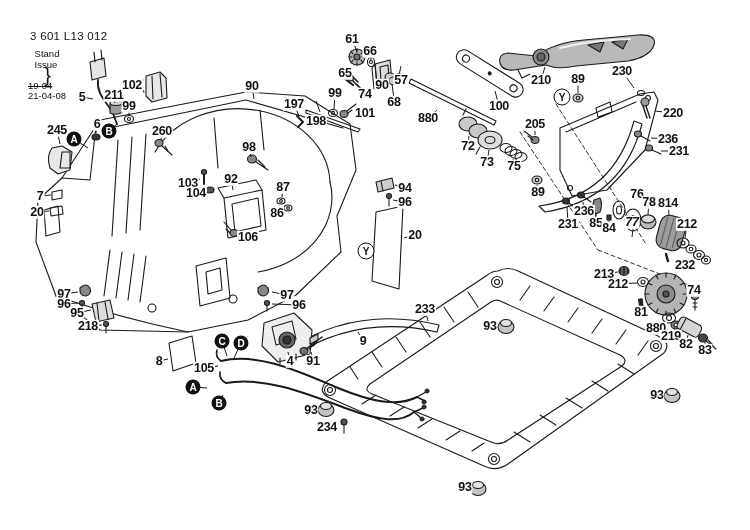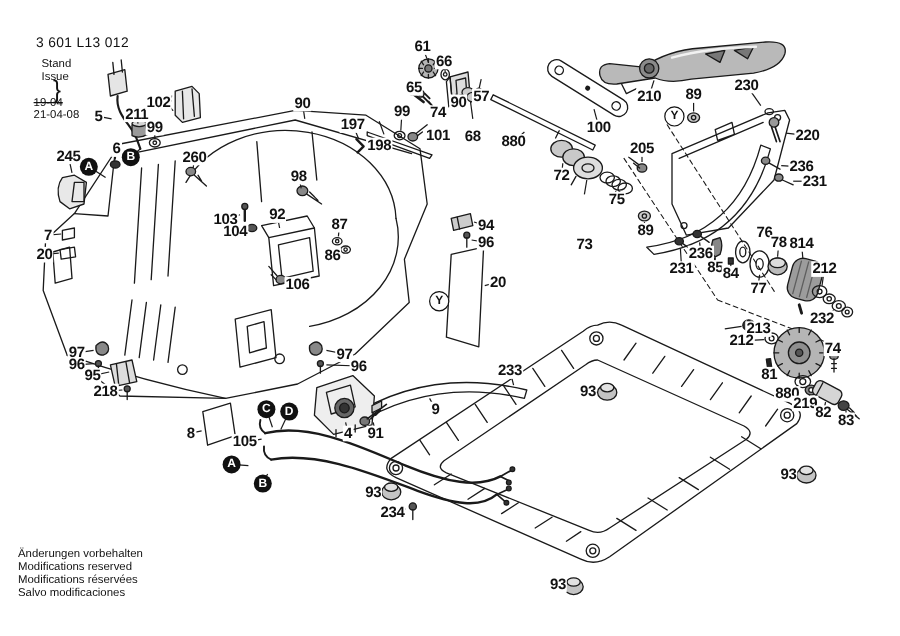--- a/index.html
+++ b/index.html
@@ -386,50 +386,50 @@
       <line x1="219" y1="403" x2="223" y2="395"></line>
     </svg>
 
   <div class="layer" id="labels">
       <span class="part-label" style="left: 352px; top: 39px;">61</span>
       <span class="part-label" style="left: 370px; top: 51px; text-align: center;">66</span>
       <span class="part-label" style="left: 345px; top: 73px;">65</span>
       <span class="part-label" style="left: 401px; top: 66px; margin-top: 14px;">57</span>
       <span class="part-label" style="left: 382px; top: 85px;">90</span>
       <span class="part-label" style="left: 365px; top: 94px;">74</span>
-      <span class="part-label" style="left: 394px; top: 114px; text-align: center;">68</span>
+      <span class="part-label" style="left: 394px; top: 102px; text-align: center;">68</span>
       <span class="part-label" style="left: 335px; top: 93px;">99</span>
       <span class="part-label" style="left: 365px; top: 113px;">101</span>
       <span class="part-label" style="left: 428px; top: 118px;">880</span>
       <span class="part-label" style="left: 294px; top: 104px;">197</span>
       <span class="part-label" style="left: 316px; top: 101px; margin-top: 20px;">198</span>
       <span class="part-label" style="left: 252px; top: 86px;">90</span>
       <span class="part-label" style="left: 499px; top: 106px;">100</span>
       <span class="part-label" style="left: 541px; top: 80px;">210</span>
       <span class="part-label" style="left: 578px; top: 79px;">89</span>
       <span class="part-label" style="left: 622px; top: 71px;">230</span>
       <span class="part-label" style="left: 673px; top: 113px;">220</span>
       <span class="part-label" style="left: 535px; top: 124px;">205</span>
       <span class="part-label" style="left: 668px; top: 139px;">236</span>
       <span class="part-label" style="left: 679px; top: 151px;">231</span>
       <span class="part-label" style="left: 468px; top: 146px;">72</span>
-      <span class="part-label" style="left: 487px; top: 162px; margin-top: 42px;">73</span>
+      <span class="part-label" style="left: 487px; top: 162px;">73</span>
       <span class="part-label" style="left: 514px; top: 166px; text-align: center;">75</span>
       <span class="part-label" style="left: 538px; top: 192px;">89</span>
       <span class="part-label" style="left: 637px; top: 194px;">76</span>
       <span class="part-label" style="left: 568px; top: 224px;">231</span>
       <span class="part-label" style="left: 584px; top: 211px;">236</span>
       <span class="part-label" style="left: 596px; top: 223px;">85</span>
       <span class="part-label" style="left: 609px; top: 228px;">84</span>
-      <span class="part-label" style="left: 632px; top: 240px;">77</span>
+      <span class="part-label" style="left: 632px; top: 222px; font-style: italic;">77</span>
       <span class="part-label" style="left: 649px; top: 202px;">78</span>
       <span class="part-label" style="left: 668px; top: 203px;">814</span>
       <span class="part-label" style="left: 687px; top: 224px;">212</span>
       <span class="part-label" style="left: 685px; top: 265px;">232</span>
-      <span class="part-label" style="left: 632px; top: 274px;">213</span>
+      <span class="part-label" style="left: 604px; top: 274px;">213</span>
       <span class="part-label" style="left: 618px; top: 284px;">212</span>
       <span class="part-label" style="left: 694px; top: 290px;">74</span>
       <span class="part-label" style="left: 641px; top: 312px;">81</span>
       <span class="part-label" style="left: 656px; top: 328px;">880</span>
       <span class="part-label" style="left: 671px; top: 336px;">219</span>
       <span class="part-label" style="left: 686px; top: 344px;">82</span>
       <span class="part-label" style="left: 705px; top: 350px;">83</span>
       <span class="part-label" style="left: 57px; top: 130px;">245</span>
       <span class="part-label" style="left: 82px; top: 97px;">5</span>
       <span class="part-label" style="left: 114px; top: 95px;">211</span>
@@ -484,19 +484,13 @@
       <span>Stand</span>
       <span>Issue</span>
     </div>
     <span class="brace">}</span>
     <div class="dates">
       <span class="strike">19-04</span>
       <span>21-04-08</span>
     </div>
   </div>
 
-  <div class="footer" id="footer">
-      <div>Änderungen vorbehalten</div>
-      <div>Modifications reserved</div>
-      <div>Modifications réservées</div>
-      <div>Salvo modificaciones</div>
-    </div>
 </div>
 
 </body></html>

